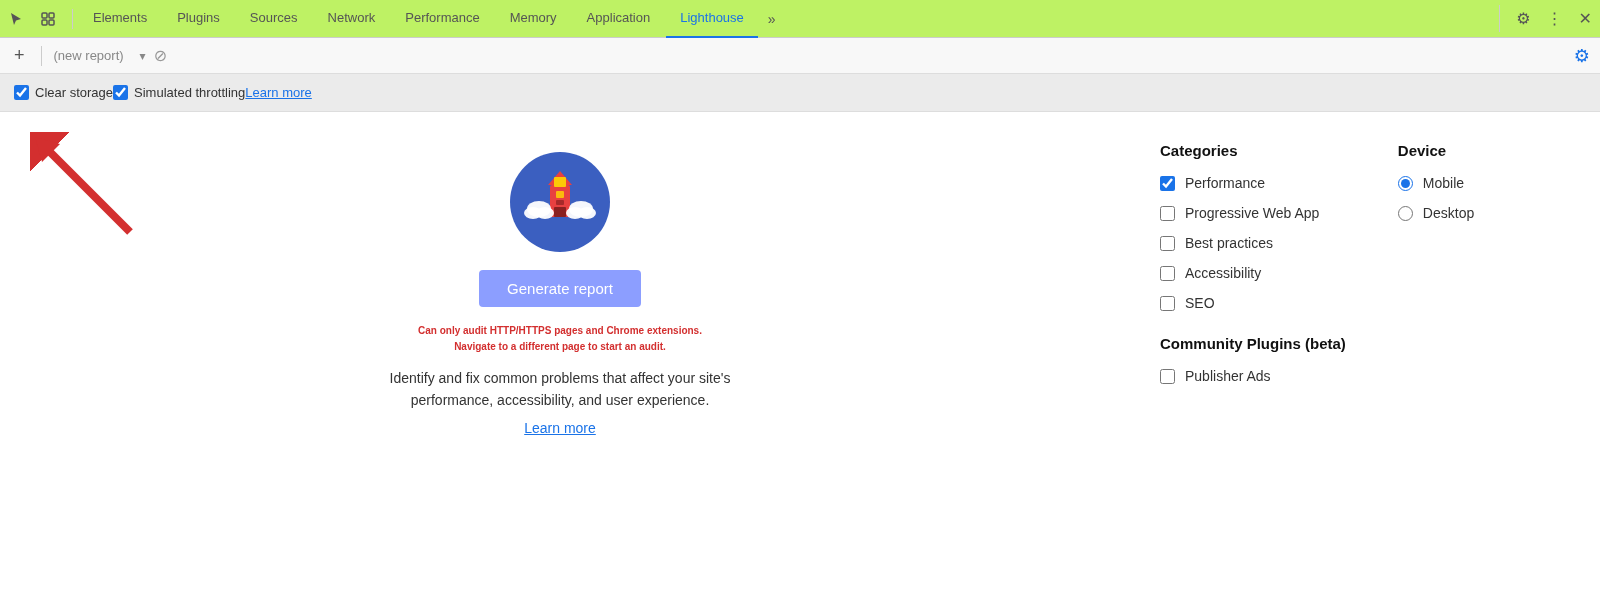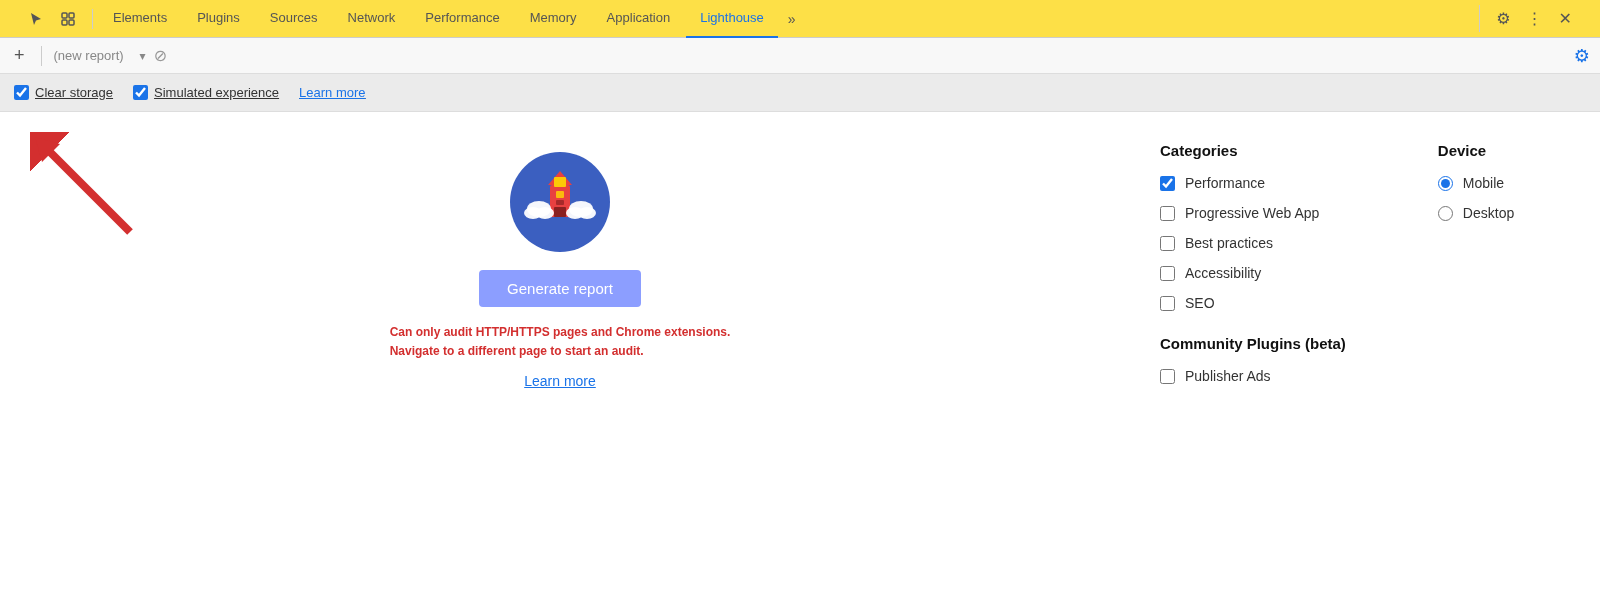--- a/index.html
+++ b/index.html
@@ -10,24 +10,24 @@
       color: #333;
       width: 1600px;
       height: 607px;
       overflow: hidden;
     }
 
     
     .tab-bar {
       display: flex;
       align-items: center;
-      background: #fde047;
+      background: #bef264;
       border-bottom: 1px solid #ccc;
       height: 38px;
-      padding: 0 24px;
+      padding: 0 4px;
       gap: 2px;
     }
     .tab-icons {
       display: flex;
       align-items: center;
       gap: 8px;
       padding-right: 12px;
       border-right: 1px solid #ccc;
       margin-right: 4px;
     }
@@ -129,22 +129,20 @@
     }
 
     
     .options-bar {
       display: flex;
       align-items: center;
       background: #ebebeb;
       border-bottom: 1px solid #ddd;
       height: 38px;
       padding: 0 14px;
-      gap: 20px;
-      text-decoration: underline;
     }
     .checkbox-label {
       display: flex;
       align-items: center;
       gap: 6px;
       font-size: 13px;
       color: #333;
       cursor: pointer;
     }
     .checkbox-label input[type="checkbox"] {
@@ -215,21 +213,22 @@
       padding: 10px 28px;
       font-size: 15px;
       cursor: pointer;
       margin-bottom: 16px;
       font-weight: 400;
     }
 
     .error-text {
       color: #d32f2f;
       font-weight: bold;
-      font-size: 12px;
+      font-size: 10px;
+      text-align: center;
       line-height: 1.6;
       margin-bottom: 12px;
     }
 
     .description-text {
       color: #333;
       font-size: 14px;
       text-align: center;
       line-height: 1.6;
       max-width: 380px;
@@ -241,21 +240,21 @@
       text-decoration: underline;
       cursor: pointer;
       font-size: 14px;
     }
 
     
     .right-panel {
       width: 480px;
       padding: 30px 40px;
       display: flex;
-      gap: 92px;
+      gap: 52px;
     }
 
     .section-title {
       font-size: 15px;
       font-weight: bold;
       color: #111;
       margin-bottom: 16px;
     }
 
     .category-list {
@@ -377,21 +376,21 @@
   </div>
 </div>
 
 <div class="options-bar">
   <label class="checkbox-label">
     <input type="checkbox" checked="" style="">
     <span>Clear storage</span>
   </label>
   <label class="checkbox-label">
     <input type="checkbox" checked="" style="">
-    <span>Simulated experience</span>
+    <span>Simulated throttling</span>
   </label>
   <a class="learn-more-link" href="#">
     <span>Learn more</span>
   </a>
 </div>
 
 <div class="main-content">
 
   <div class="left-panel">
 
@@ -434,20 +433,23 @@
 
     <button class="generate-btn">
       <span>Generate report</span>
     </button>
 
     <div class="error-text">
       <div>Can only audit HTTP/HTTPS pages and Chrome extensions.</div>
       <div>Navigate to a different page to start an audit.</div>
     </div>
 
+    <div class="description-text">
+      <span>Identify and fix common problems that affect your site's performance, accessibility, and user experience.</span>
+    </div>
 
     <a class="learn-more-center" href="#">
       <span>Learn more</span>
     </a>
   </div>
 
   <div class="right-panel">
 
     <div>
       <div class="section-title">Categories</div>

